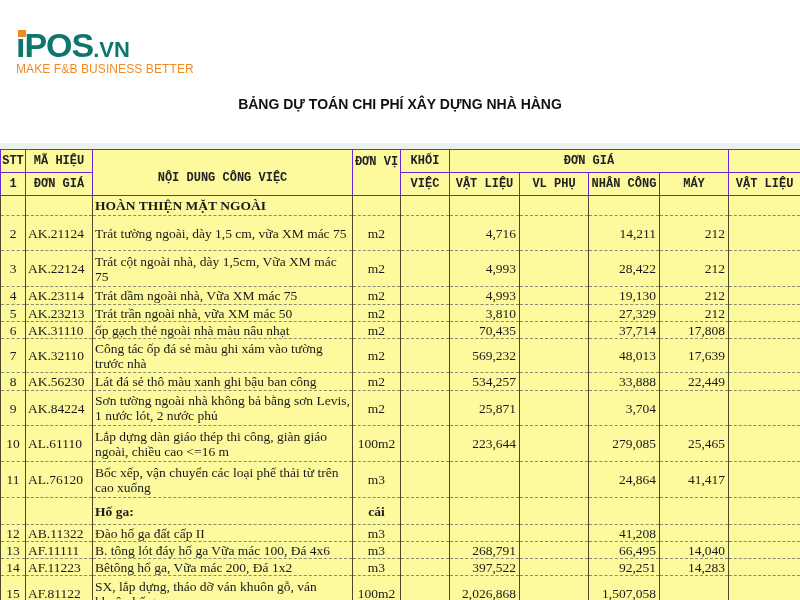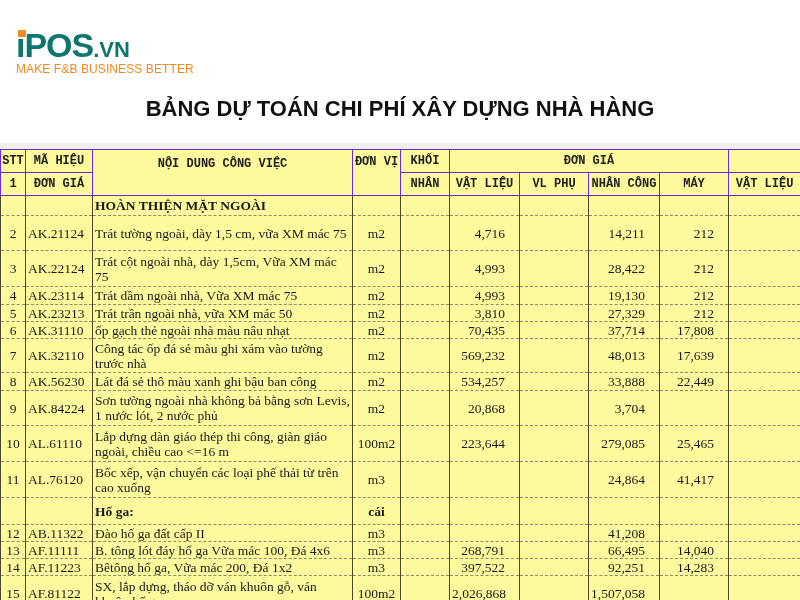--- a/index.html
+++ b/index.html
@@ -3,29 +3,29 @@
 <meta charset="utf-8">
 <style>
   html, body { margin:0; padding:0; }
   body { width:800px; height:600px; background:#ffffff; position:relative; overflow:hidden; font-family:"Liberation Sans", sans-serif; }
   .logo { position:absolute; left:16px; top:28px; }
   .logo-main { font-family:"Liberation Sans", sans-serif; font-weight:900; font-size:34px; line-height:34px; color:#0f766e; letter-spacing:-1px; display:flex; align-items:flex-end; }
   .logo-main .i { position:relative; }
   .logo-main .dot { position:absolute; left:2px; top:2px; width:8px; height:7px; background:#f08a24; }
   .logo-main .vn { font-size:22px; line-height:24px; letter-spacing:0; font-weight:700;margin-top:6px; }
   .logo-tag { font-size:12px; font-weight:400; color:#f08a24; letter-spacing:0.1px; }
-  .title { position:absolute; left:0; width:800px; top:96px; text-align:center; font-weight:700; font-size:22px; color:#111; }
+  .title { position:absolute; left:0; width:800px; top:96px; text-align:center; font-weight:700; font-size:14px; color:#111; }
   .sheet { position:absolute; left:0; top:149px; width:800px; height:451px; background:#fdfa9e; overflow:hidden; }
   .topline { position:absolute; left:0; top:143px; width:800px; height:6px; background:#eef0ee; }
   table { border-collapse:collapse; table-layout:fixed; width:800px; }
   td { border-left:1px solid #4a4a2a; border-right:1px solid #4a4a2a; border-bottom:1px dashed #8a8a70; padding:0 2px; font-family:"Liberation Serif", serif; font-size:13.5px; color:#1a1a1a; line-height:15px; vertical-align:middle; overflow:hidden; white-space:nowrap; }
   td.desc { white-space:normal; }
   th { border:1px solid #6d28d9; font-family:Liberation Mono, monospace; font-size:12px; font-weight:700; color:#222; height:22px; padding:0; }
   td.c { text-align:center; }
-  td.r { text-align:right; padding-right:14px; }
+  td.r { text-align:right; padding-right:3px; }
   td.sec { font-weight:700; }
   td.stt { text-align:center; }
 </style>
 </head>
 <body>
 
 <div class="logo">
   <div class="logo-main">
     <span class="i">iPOS<span class="dot" style="background: rgb(240, 138, 36);"></span></span>
     <span class="vn">.VN</span>
@@ -48,30 +48,30 @@
       <col style="width:70px">
         <col style="width:69px">
         <col style="width:71px">
         <col style="width:69px">
         <col style="width:72px">
     </colgroup>
     <thead>
       <tr>
         <th>STT</th>
         <th>MÃ HIỆU</th>
-        <th rowspan="2" style="vertical-align:top;padding-top:7px">NỘI DUNG CÔNG VIỆC</th>
+        <th rowspan="2" style="vertical-align:top;padding-top:21px">NỘI DUNG CÔNG VIỆC</th>
         <th rowspan="2" style="vertical-align:top;padding-top:5px">ĐƠN VỊ</th>
         <th>KHỐI</th>
         <th colspan="4">ĐƠN GIÁ</th>
         <th></th>
       </tr>
       <tr>
         <th>1</th>
         <th>ĐƠN GIÁ</th>
-        <th>NHÂN</th>
+        <th>VIỆC</th>
         <th>VẬT LIỆU</th>
         <th>VL PHỤ</th>
         <th>NHÂN CÔNG</th>
         <th>MÁY</th>
         <th>VẬT LIỆU</th>
       </tr>
     </thead>
     <tbody id="rows">
         <tr style="height: 20px;">
           <td class="stt"></td>
@@ -168,21 +168,21 @@
           <td class="r">33,888</td>
           <td class="r">22,449</td>
           <td></td>
         </tr>
         <tr style="height: 35px;">
           <td class="stt">9</td>
           <td>AK.84224</td>
           <td class="desc">Sơn tường ngoài nhà không bả bằng sơn Levis, 1 nước lót, 2 nước phủ</td>
           <td class="c">m2</td>
           <td></td>
-          <td class="r">20,868</td>
+          <td class="r">25,871</td>
           <td></td>
           <td class="r">3,704</td>
           <td class="r"></td>
           <td></td>
         </tr>
         <tr style="height: 36px;">
           <td class="stt">10</td>
           <td>AL.61110</td>
           <td class="desc">Lắp dựng dàn giáo thép thi công, giàn giáo ngoài, chiều cao &lt;=16 m</td>
           <td class="c">100m2</td>

